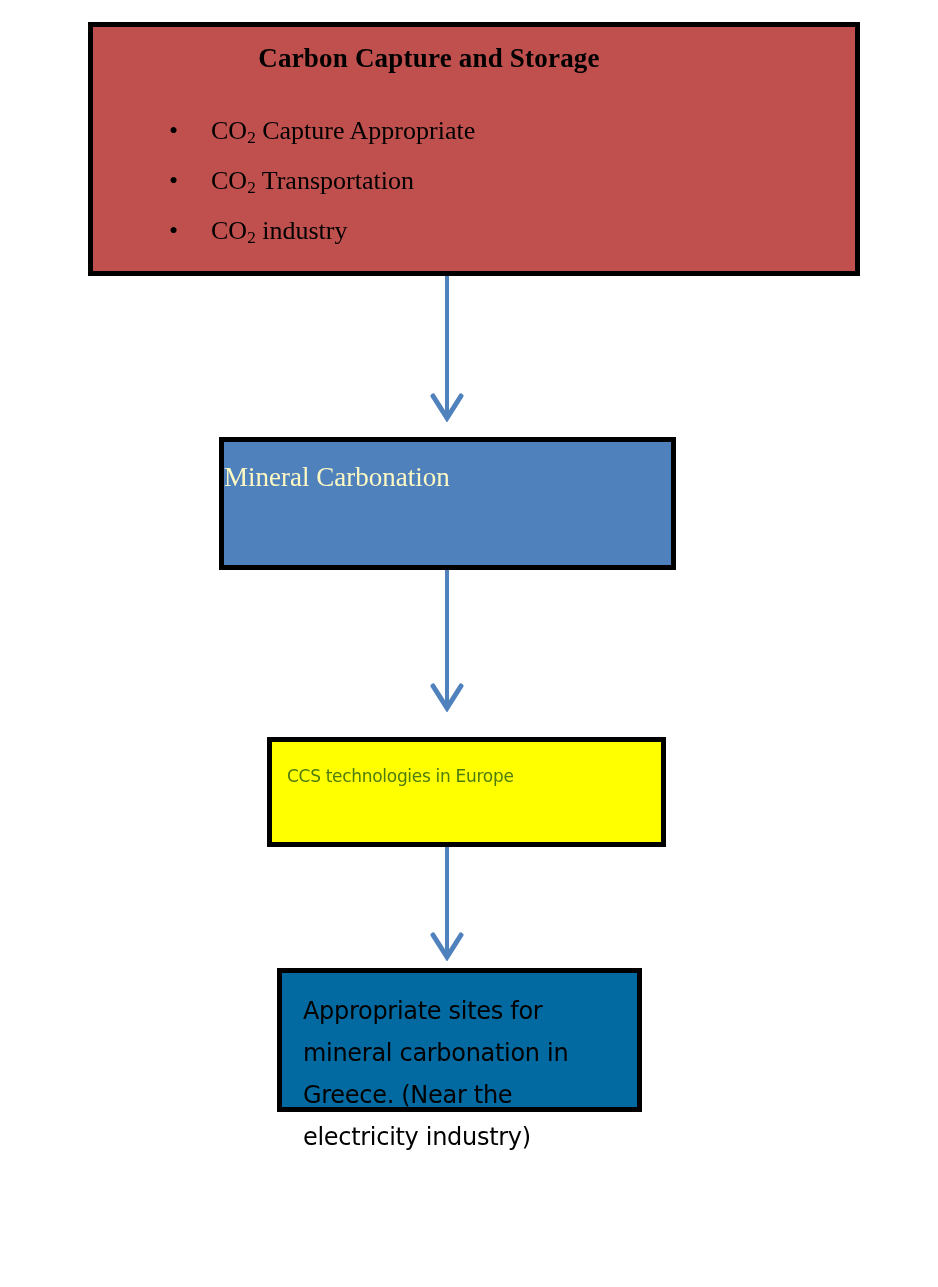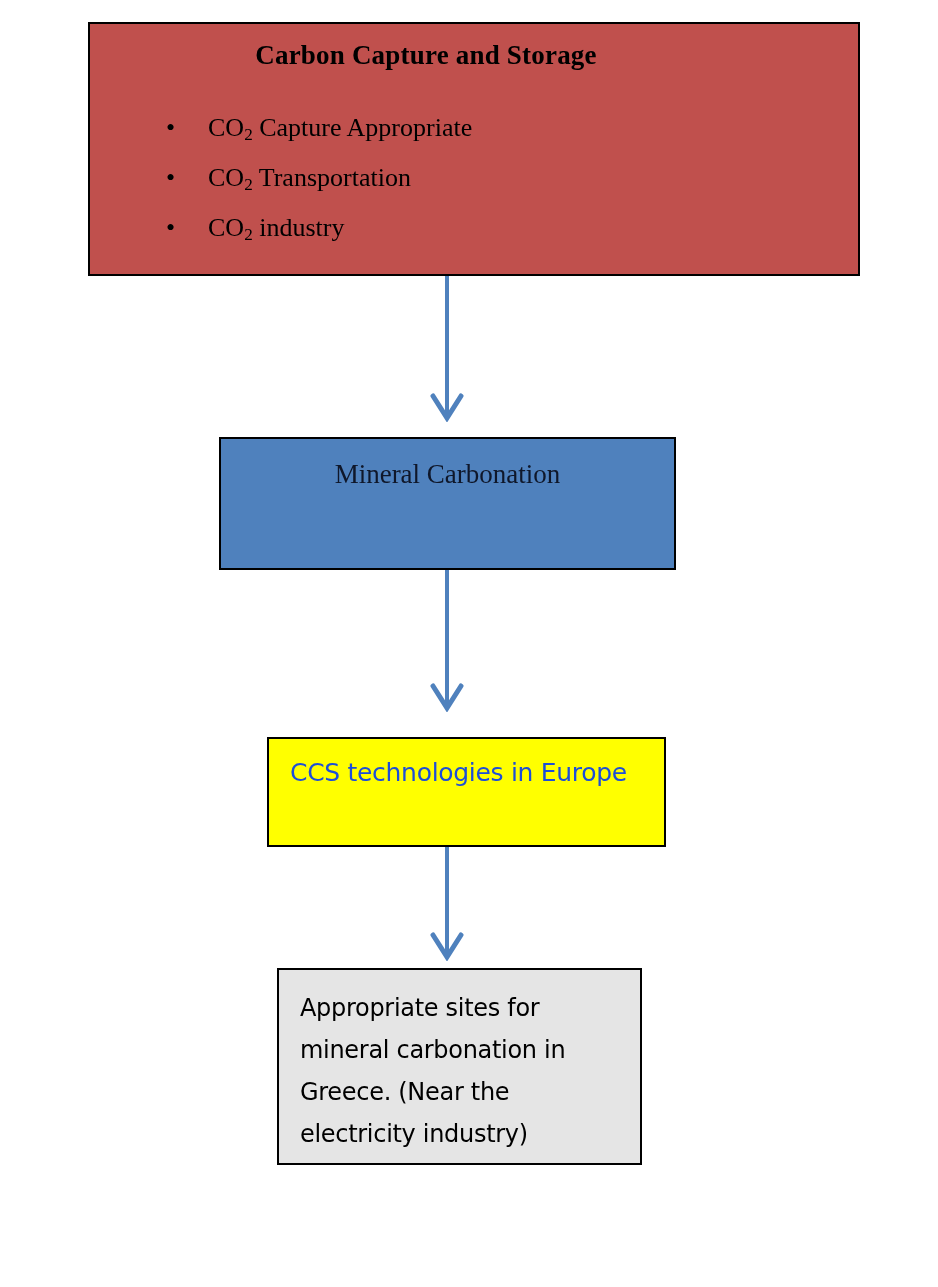--- a/index.html
+++ b/index.html
@@ -17,21 +17,21 @@
   #canvas {
     position: absolute;
     left: 0; top: 0;
     width: 938px;
     height: 1287px;
   }
 
   .node {
     position: absolute;
     box-sizing: border-box;
-    border: 2px solid #000000;
+    border: 5px solid #000000;
   }
 
   
   #node-ccs {
     left: 88px;
     top: 22px;
     width: 772px;
     height: 254px;
     background: #C0504D;
   }
@@ -82,54 +82,53 @@
     top: 437px;
     width: 457px;
     height: 133px;
     background: #4F81BD;
   }
   #node-mineral .label {
     position: absolute;
     left: 0;
     top: 20px;
     width: 100%;
-    text-align: center;
     font-family: "Liberation Serif", serif;
     font-size: 27px;
-    color: #0f172a;
+    color: #fef9c3;
   }
 
   
   #node-europe {
     left: 267px;
     top: 737px;
     width: 399px;
     height: 110px;
     background: #FFFF00;
   }
   #node-europe .label {
     position: absolute;
-    left: 21px;
+    left: 15px;
     top: 17px;
     width: 360px;
     text-align: left;
     font-family: "DejaVu Sans", sans-serif;
-    font-size: 25px;
+    font-size: 17px;
     line-height: 34px;
-    color: #1d4ed8;
+    color: #4d7c0f;
     letter-spacing: -0.3px;
   }
 
   
   #node-sites {
     left: 277px;
     top: 968px;
     width: 365px;
-    height: 197px;
-    background: #e5e5e5;
+    height: 144px;
+    background: #0369a1;
   }
   #node-sites .label {
     position: absolute;
     left: 21px;
     top: 17px;
     width: 330px;
     text-align: left;
     font-family: "DejaVu Sans", sans-serif;
     font-size: 24px;
     line-height: 42px;

